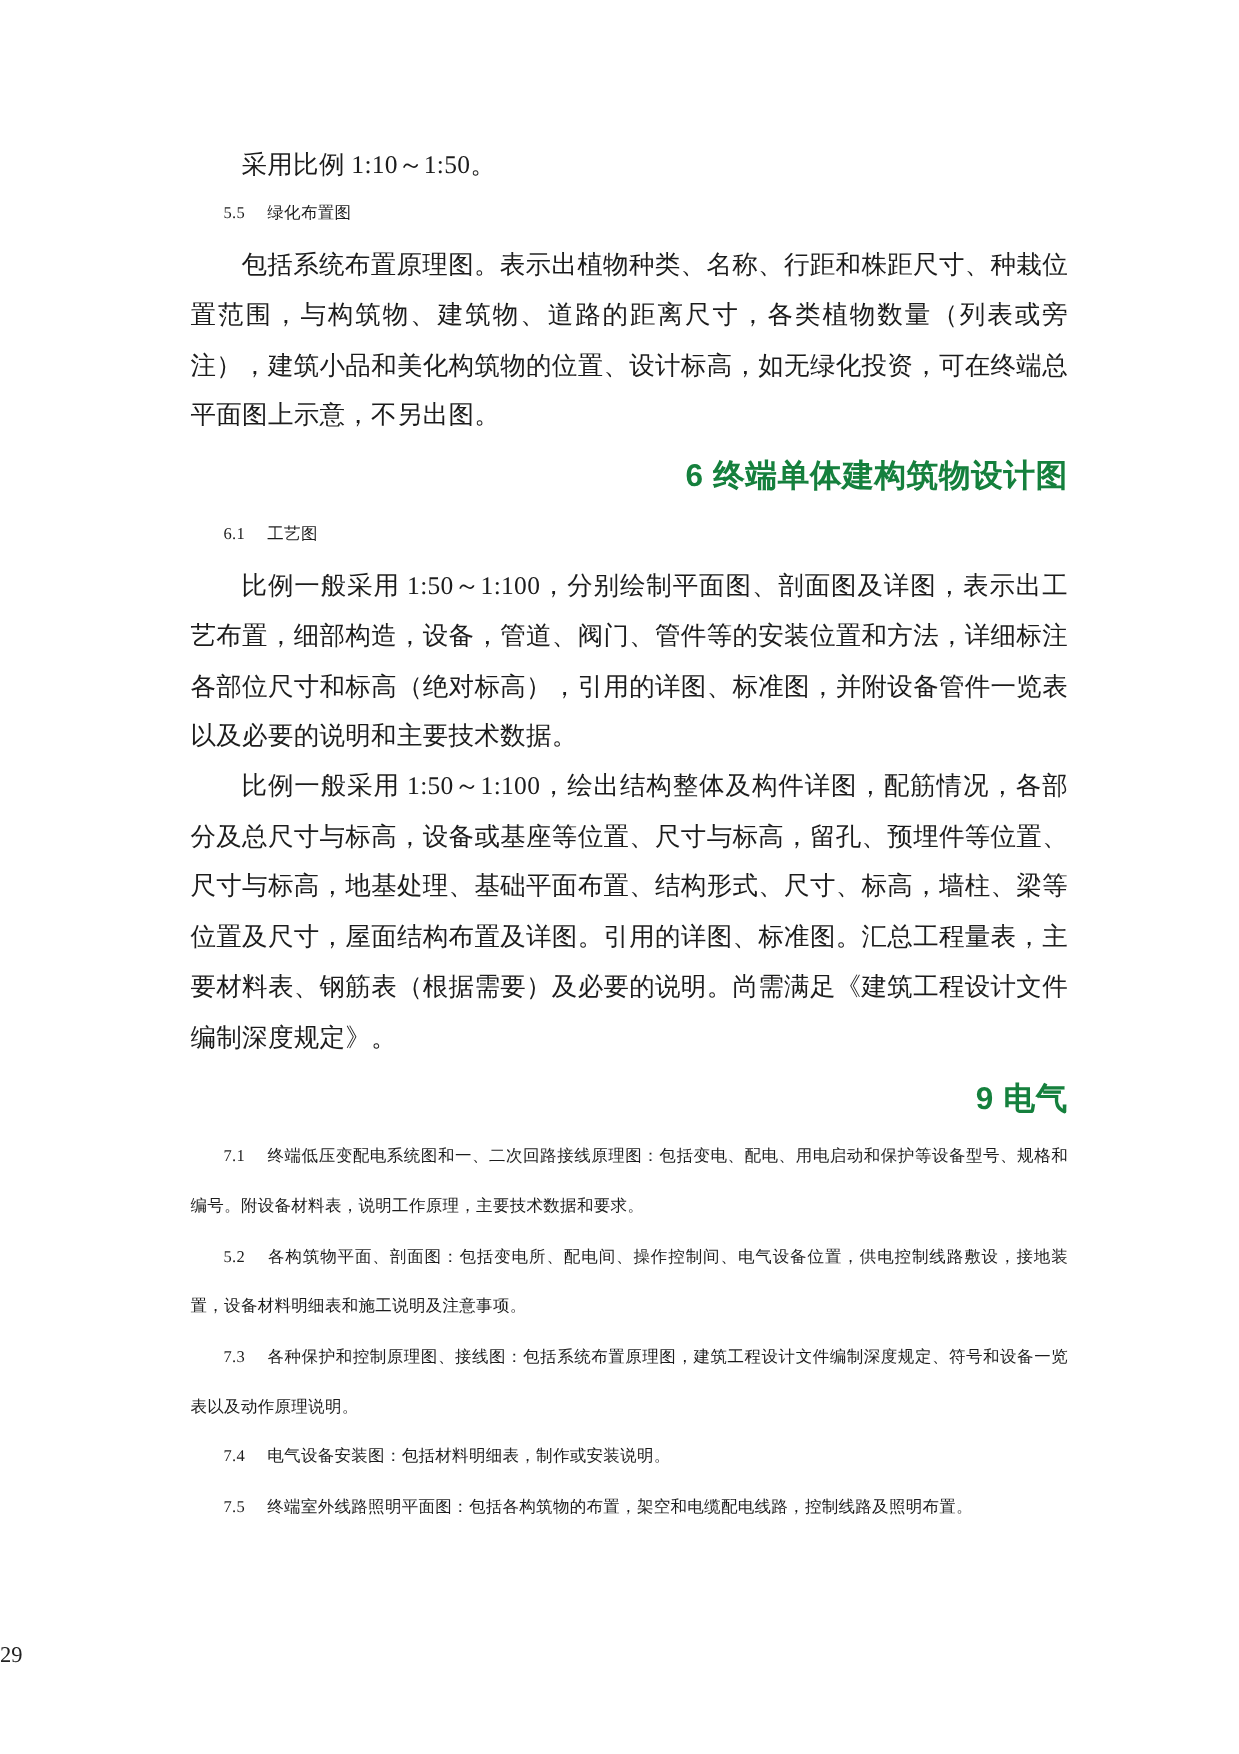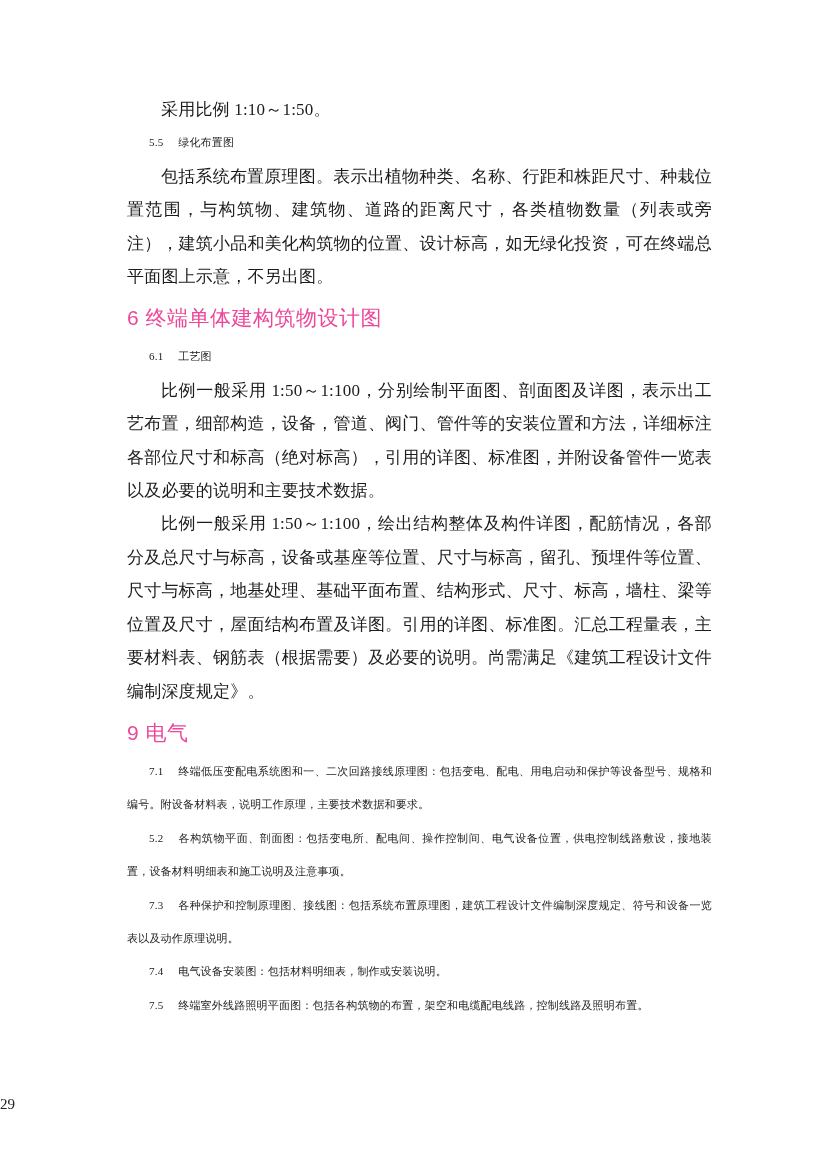--- a/index.html
+++ b/index.html
@@ -44,25 +44,25 @@
     text-align: justify;
     text-indent: 2em;
     letter-spacing: 0.2px;
   }
   .clause-num {
     margin-right: 1.35em;
   }
   h1.chapter {
     margin: 9px 0 7px 0;
     font-family: "Liberation Sans", "DejaVu Sans", sans-serif;
-    font-weight: normal;
+    font-weight: bold;
     font-size: 21px;
     line-height: 31px;
-    text-align: left;
-    color: #ec4899;
+    text-align: right;
+    color: #15803d;
     letter-spacing: 0.5px;
   }
   .page-number {
     position: absolute;
     left: 0;
     top: 1095px;
     width: 826px;
     font-size: 15px;
     line-height: 18px;
     color: #222222;

